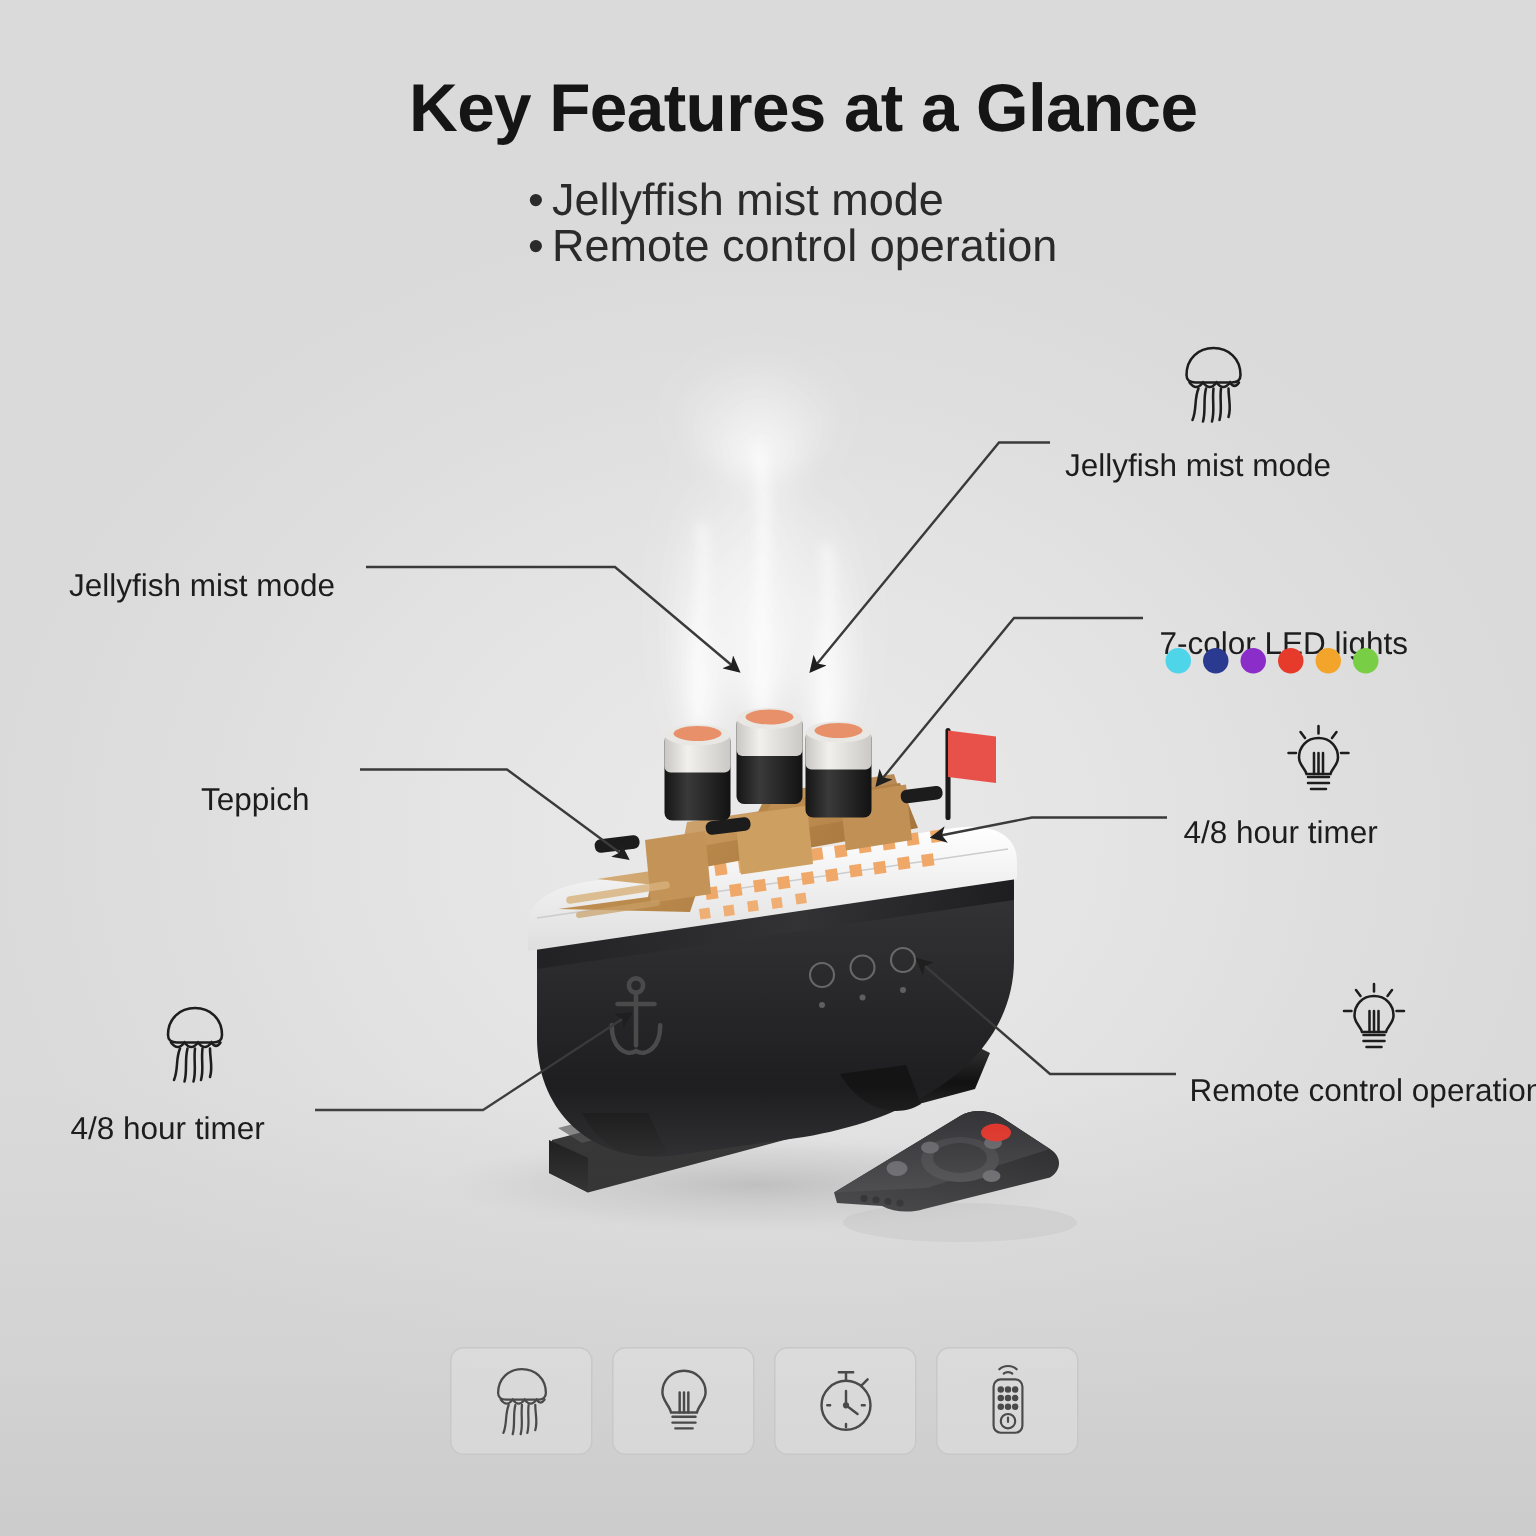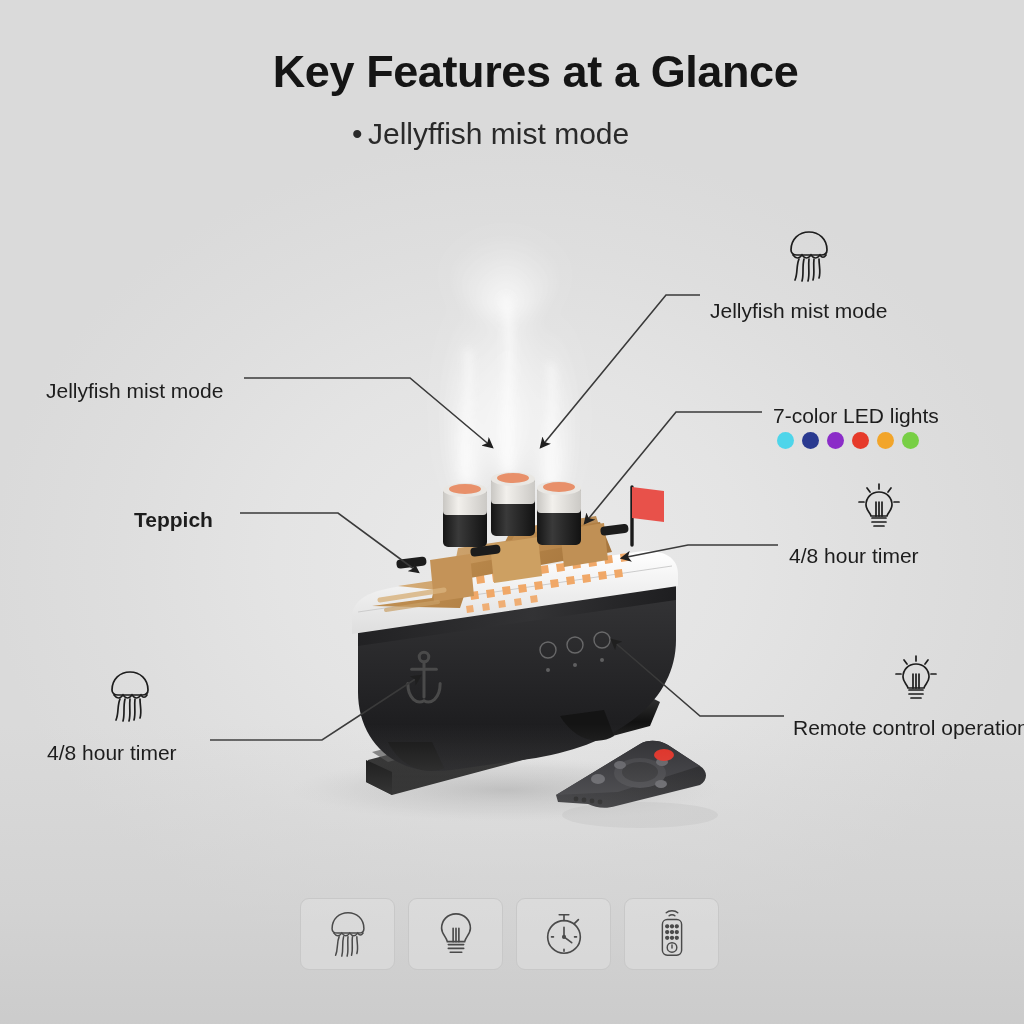--- a/index.html
+++ b/index.html
@@ -363,36 +363,39 @@
   </svg>
 
   <div class="floor"></div>
 
   <div class="title">Key Features at a Glance</div>
 
   <div class="bullets">
     <div class="b">
       <span class="dot">•</span><span>Jellyffish mist mode</span>
     </div>
+    <div class="b">
+      <span class="dot">•</span><span>Remote control operation</span>
+    </div>
   </div>
 
   <div class="icon-wrap" style="left:783px; top:228px;">
     <svg class="inline" width="52" height="56" viewBox="0 0 52 56" fill="none" stroke="#1d1d1d" stroke-width="1.7" stroke-linecap="round">
       <path d="M8,22 C8,11 16,4 26,4 C36,4 44,11 44,22 C44,25 42,27 38,27 L14,27 C10,27 8,25 8,22 Z"></path>
       <path d="M10,27 C13,31 16,31 19,27 C22,31 25,31 28,27 C31,31 34,31 37,27 C39,30 41,30 43,27"></path>
       <path d="M16,31 C13,38 15,45 12,52"></path>
       <path d="M21,31 C19,39 21,46 19,53"></path>
       <path d="M26,31 C25,39 27,46 25,53"></path>
       <path d="M31,31 C30,39 32,45 30,52"></path>
       <path d="M36,31 C36,38 38,44 36,50"></path>
     </svg>
   </div>
   <div class="label" style="left:710px; top:289px;">Jellyfish mist mode</div>
 
-  <div class="label" style="left:773px; top:394px;">7-color LED lights</div>
+  <div class="label" style="left:773px; top:408px;">7-color LED lights</div>
   <div class="swatches" style="left:777px; top:432px;">
     <span class="swatch" style="background:#4ed5ea"></span>
     <span class="swatch" style="background:#2a3a90"></span>
     <span class="swatch" style="background:#8b2dc8"></span>
     <span class="swatch" style="background:#e63a2a"></span>
     <span class="swatch" style="background:#f2a52a"></span>
     <span class="swatch" style="background:#78cf45"></span>
   </div>
 
   <div class="icon-wrap" style="left:855px; top:482px;">
@@ -418,21 +421,21 @@
       <path d="M36,6 L33,10"></path>
       <path d="M4,20 L9,20"></path>
       <path d="M44,20 L39,20"></path>
       <path d="M21,20 L21,34 M24,20 L24,34 M27,20 L27,34"></path>
     </svg>
   </div>
   <div class="label" style="left:793px; top:706px;">Remote control operation</div>
 
   <div class="label" style="left:46px; top:369px;">Jellyfish mist mode</div>
 
-  <div class="label" style="left:134px; top:498px;font-weight:bold;">Teppich</div>
+  <div class="label" style="left:134px; top:512px;">Teppich</div>
 
   <div class="icon-wrap" style="left:104px; top:668px;">
     <svg class="inline" width="52" height="56" viewBox="0 0 52 56" fill="none" stroke="#1d1d1d" stroke-width="1.7" stroke-linecap="round">
       <path d="M8,22 C8,11 16,4 26,4 C36,4 44,11 44,22 C44,25 42,27 38,27 L14,27 C10,27 8,25 8,22 Z"></path>
       <path d="M10,27 C13,31 16,31 19,27 C22,31 25,31 28,27 C31,31 34,31 37,27 C39,30 41,30 43,27"></path>
       <path d="M16,31 C13,38 15,45 12,52"></path>
       <path d="M21,31 C19,39 21,46 19,53"></path>
       <path d="M26,31 C25,39 27,46 25,53"></path>
       <path d="M31,31 C30,39 32,45 30,52"></path>
       <path d="M36,31 C36,38 38,44 36,50"></path>

